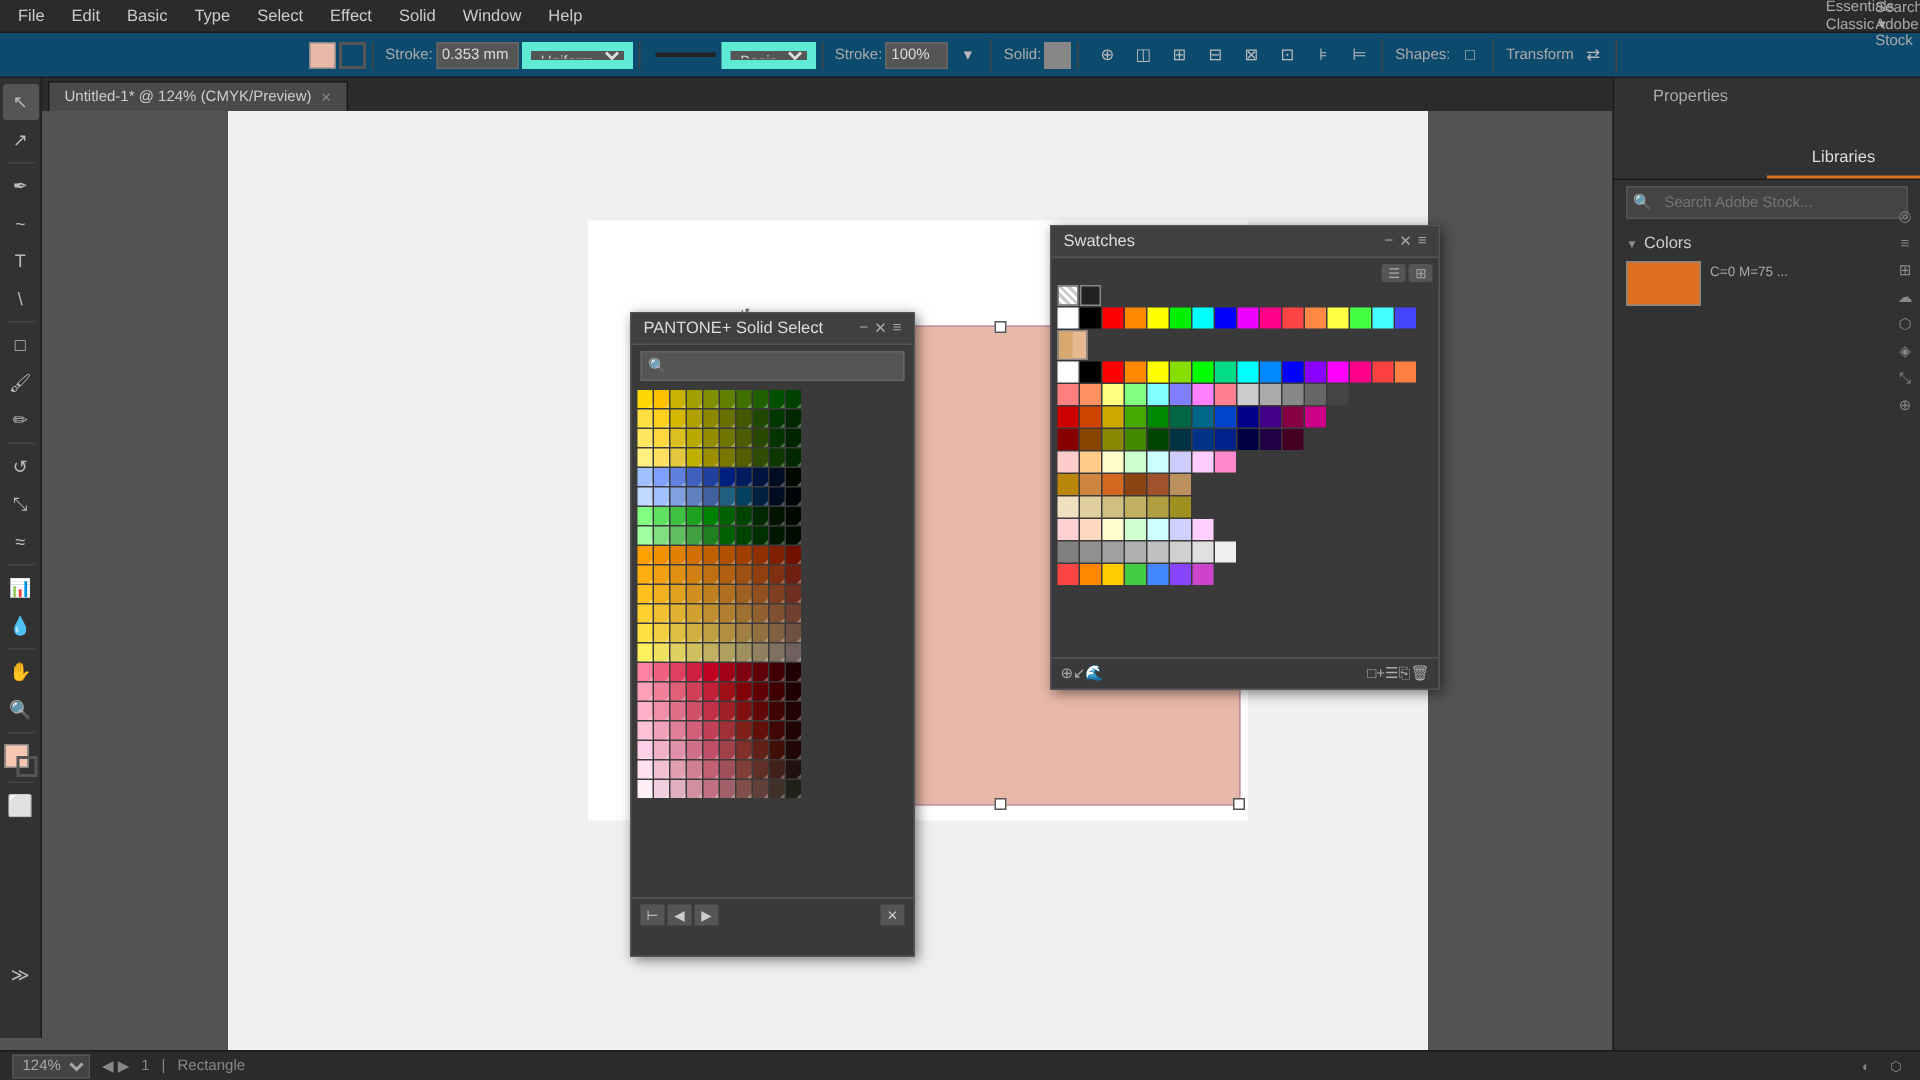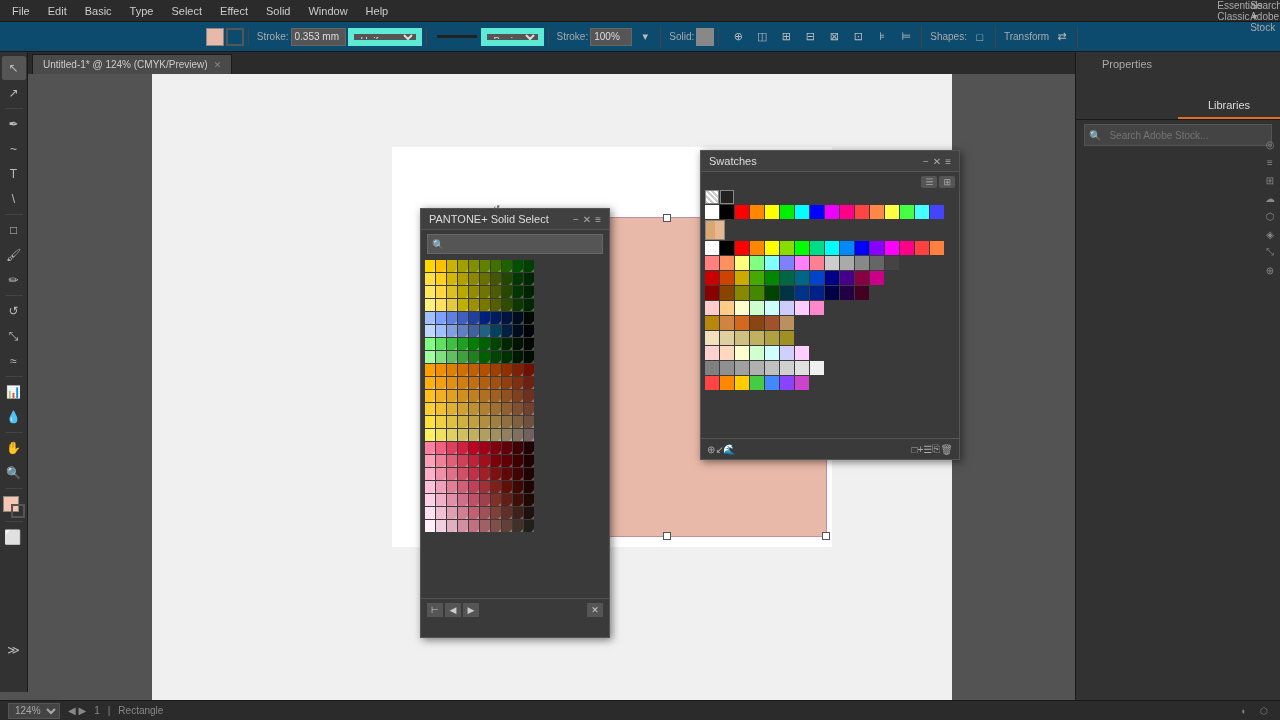--- a/index.html
+++ b/index.html
@@ -697,20 +697,31 @@
 
 <div id="right-panel">
   <div class="panel-tabs">
     <div class="panel-tab">Properties</div>
     <div class="panel-tab active">Libraries</div>
   </div>
   <div class="search-bar">
     <span class="search-icon">🔍</span>
     <input type="text" placeholder="Search Adobe Stock..." style="">
   </div>
+  <div class="colors-section">
+    <div class="colors-header">
+      <span>Colors</span>
+    </div>
+    <div style="display:flex;align-items:flex-start;gap:6px;">
+      <div class="color-swatch-large"></div>
+      <div>
+        <div class="color-swatch-info">C=0 M=75 ...</div>
+      </div>
+    </div>
+  </div>
 
   <div style="position:absolute;top:80px;right:0;width:20px;display:flex;flex-direction:column;gap:2px;padding:4px 2px;">
     <div style="width:16px;height:16px;display:flex;align-items:center;justify-content:center;font-size:10px;color:#888;cursor:pointer;">◎</div>
     <div style="width:16px;height:16px;display:flex;align-items:center;justify-content:center;font-size:10px;color:#888;cursor:pointer;">≡</div>
     <div style="width:16px;height:16px;display:flex;align-items:center;justify-content:center;font-size:10px;color:#888;cursor:pointer;">⊞</div>
     <div style="width:16px;height:16px;display:flex;align-items:center;justify-content:center;font-size:10px;color:#888;cursor:pointer;">☁</div>
     <div style="width:16px;height:16px;display:flex;align-items:center;justify-content:center;font-size:10px;color:#888;cursor:pointer;">⬡</div>
     <div style="width:16px;height:16px;display:flex;align-items:center;justify-content:center;font-size:10px;color:#888;cursor:pointer;">◈</div>
     <div style="width:16px;height:16px;display:flex;align-items:center;justify-content:center;font-size:10px;color:#888;cursor:pointer;">⤡</div>
     <div style="width:16px;height:16px;display:flex;align-items:center;justify-content:center;font-size:10px;color:#888;cursor:pointer;">⊕</div>

